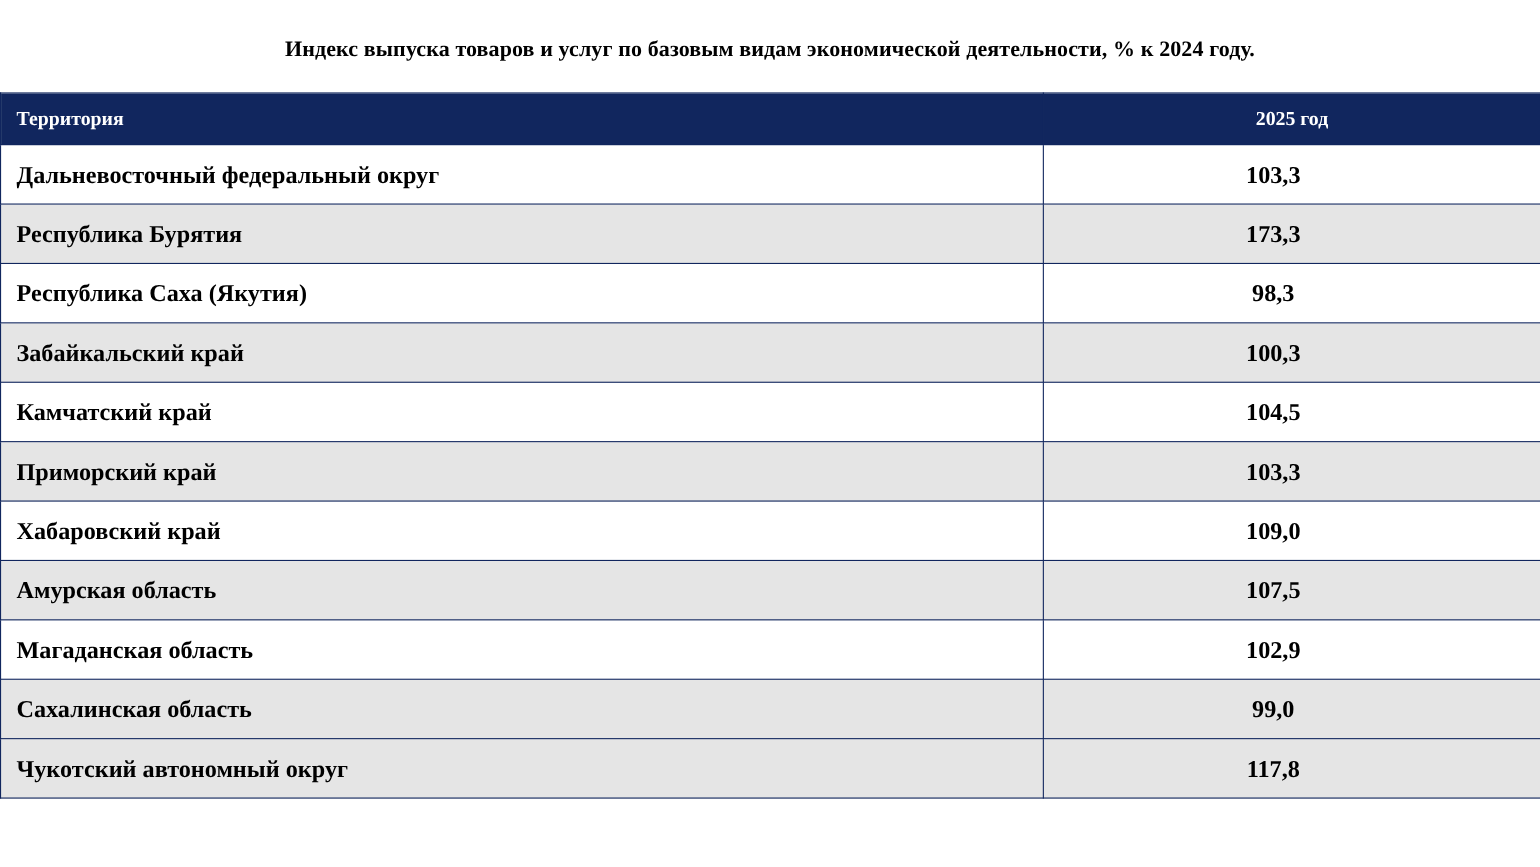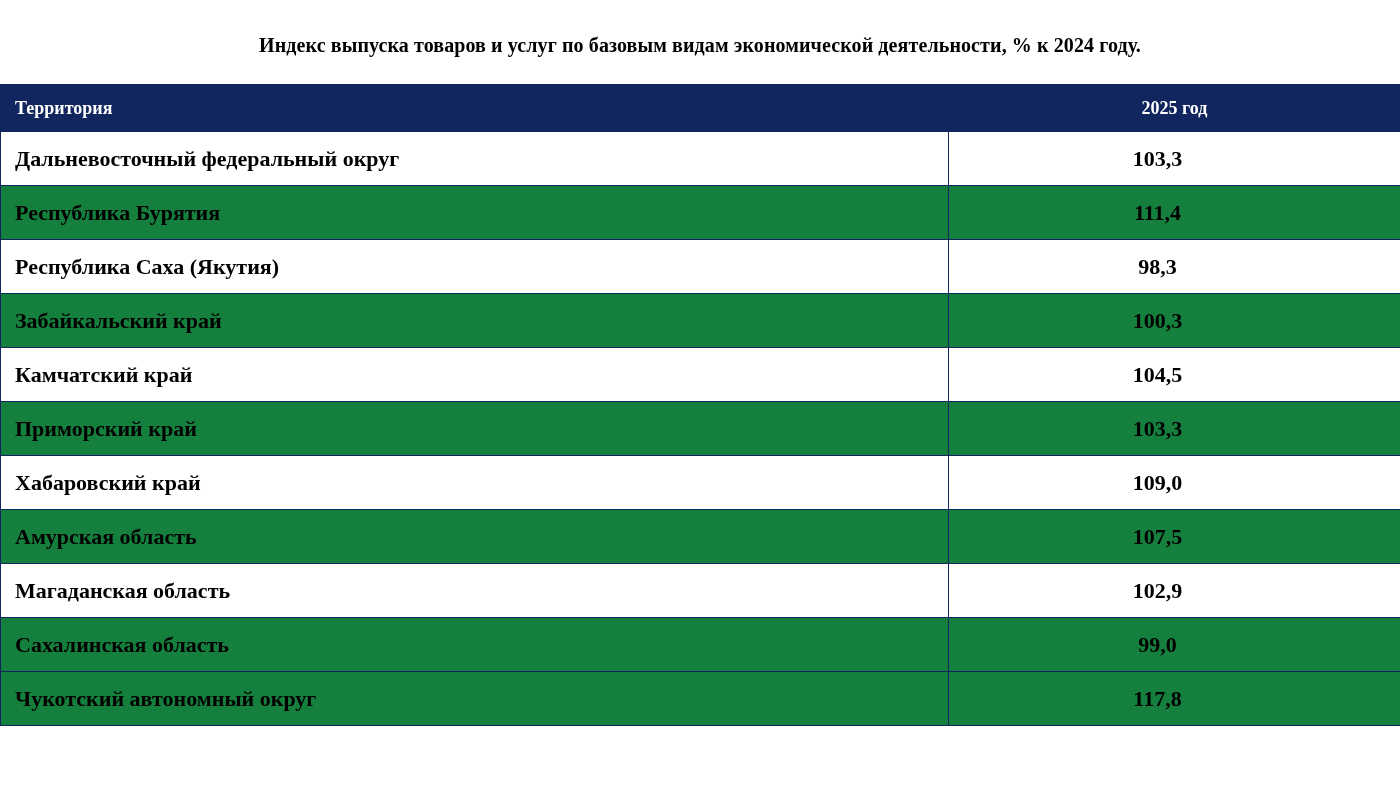--- a/index.html
+++ b/index.html
@@ -71,21 +71,21 @@
     text-align: left;
   }
   table.data tbody td.td-val {
     text-align: center;
     padding-right: 48px;
   }
   table.data tbody tr.row-odd td {
     background: #ffffff;
   }
   table.data tbody tr.row-even td {
-    background: #15803d;
+    background: #e5e5e5;
   }
 </style>
 </head>
 <body>
 
 <div class="page">
 
   <div class="title">Индекс выпуска товаров и услуг по базовым видам экономической деятельности, % к 2024 году.</div>
 
   <div class="table-wrap">
@@ -100,21 +100,21 @@
           <th class="th-val">2025 год</th>
         </tr>
       </thead>
       <tbody id="table-body">
           <tr class="row-odd">
             <td class="td-name">Дальневосточный федеральный округ</td>
             <td class="td-val">103,3</td>
           </tr>
           <tr class="row-even">
             <td class="td-name">Республика Бурятия</td>
-            <td class="td-val">111,4</td>
+            <td class="td-val">173,3</td>
           </tr>
           <tr class="row-odd">
             <td class="td-name">Республика Саха (Якутия)</td>
             <td class="td-val">98,3</td>
           </tr>
           <tr class="row-even">
             <td class="td-name">Забайкальский край</td>
             <td class="td-val">100,3</td>
           </tr>
           <tr class="row-odd">

